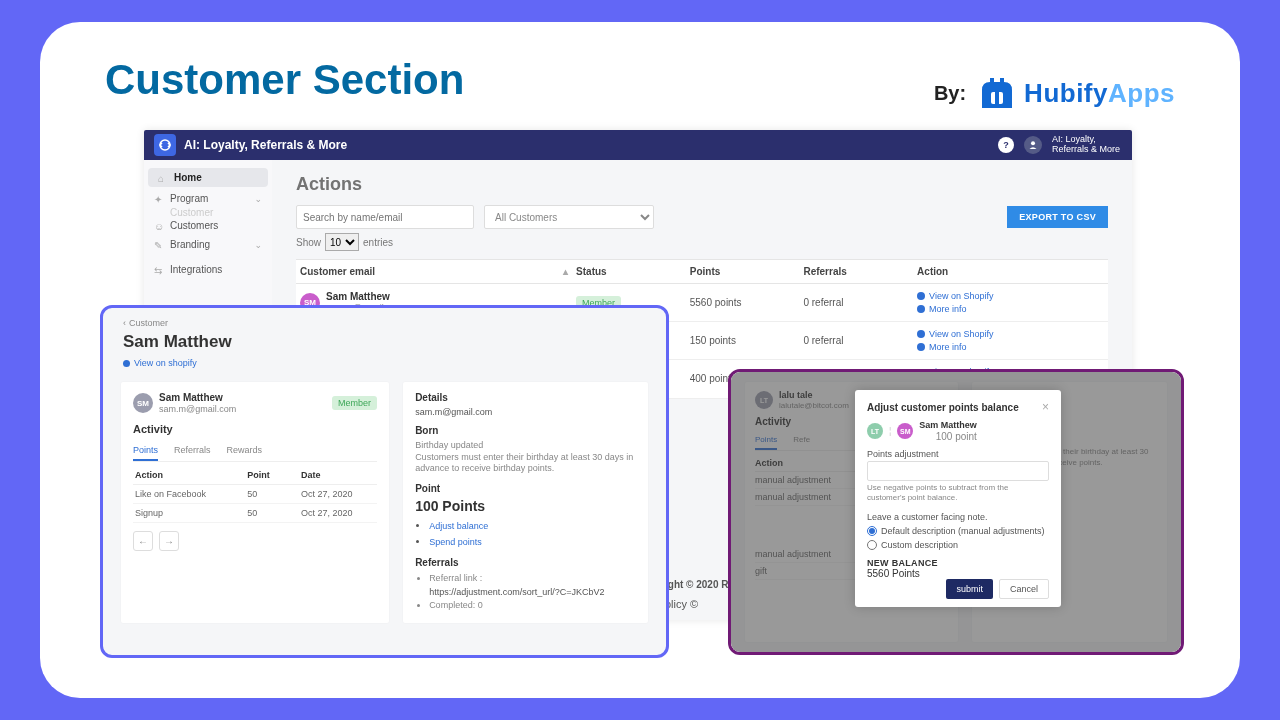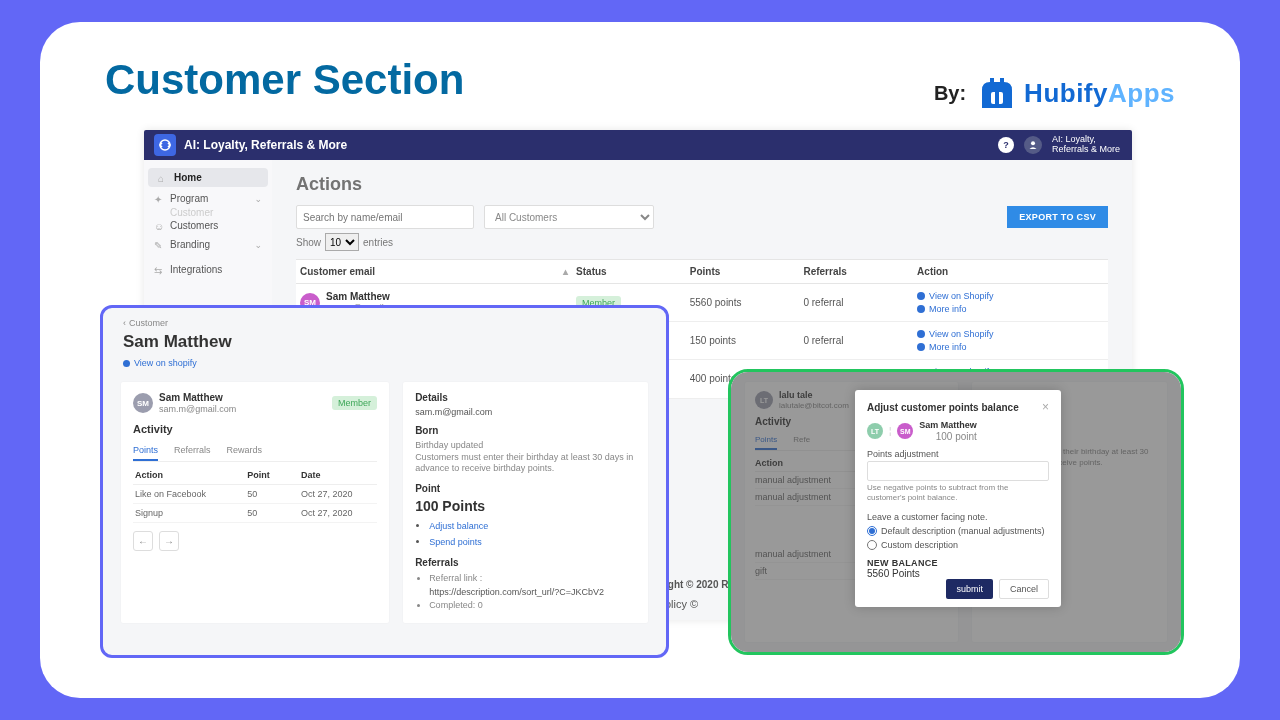--- a/index.html
+++ b/index.html
@@ -192,22 +192,22 @@
   ul.blist { list-style:disc; padding-left:14px; margin-top:2px;}
   ul.blist li { line-height:1.5;}
 
   
   .modal-panel {
     position:absolute;
     left:688px;
     top:347px;
     width:456px;
     height:286px;
-    border:3px solid #22c55e;
-    border-radius:20px;
+    border:3px solid #701a75;
+    border-radius:12px;
     overflow:hidden;
     font-size:9px;
   }
   .mp-bg {
     position:absolute; inset:0;
     background:#F5F6F8;
     filter: blur(0.2px);
     padding:10px 14px;
     display:flex; gap:14px;
   }
@@ -495,21 +495,21 @@
         <ul class="blist">
           <li>
               <span class="blink">Adjust balance</span>
             </li>
           <li>
               <span class="blink">Spend points</span>
             </li>
         </ul>
         <div class="dtitle" style="margin-top:8px;">Referrals</div>
         <ul class="blist">
-          <li class="dmuted"><span>Referral link :</span><br><span style="color:#555;">https://description.com/sort_url/?C=JKCbV2</span></li>
+          <li class="dmuted"><span>Referral link :</span><br><span style="color:#555;">https://adjustment.com/sort_url/?C=JKCbV2</span></li>
           <li class="dmuted">Completed: 0</li>
         </ul>
       </div>
     </div>
   </div>
 
   <div class="modal-panel">
     <div class="mp-bg">
       <div class="mp-left card" style="padding:8px 10px;">
         <div class="mp-row">

